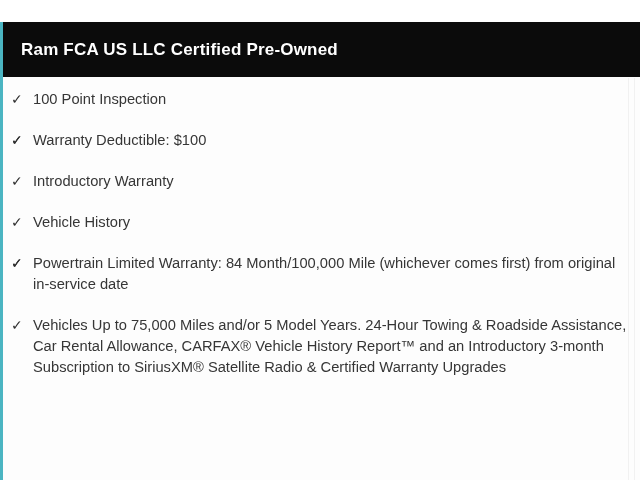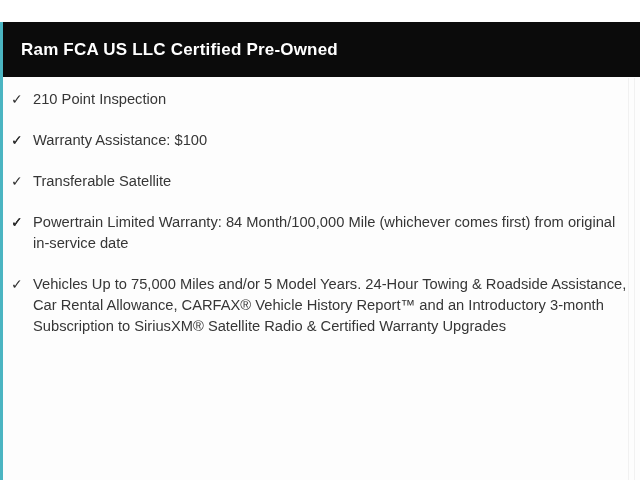--- a/index.html
+++ b/index.html
@@ -105,35 +105,36 @@
 <div class="panel">
 
   <div class="header">
     <span class="header-title">Ram FCA US LLC Certified Pre-Owned</span>
   </div>
 
   <div class="benefits-wrap">
     <ul class="benefits">
       <li>
         <span class="check">✓</span>
-        <span>210 Point Inspection</span>
+        <span>100 Point Inspection</span>
       </li>
       <li>
         <span class="check">✓</span>
       </li>
       <li>
         <span class="check">✓</span>
-        <span>Warranty Assistance: $100</span>
+        <span>Warranty Deductible: $100</span>
       </li>
       <li>
         <span class="check">✓</span>
-        <span>Transferable Satellite</span>
+        <span>Introductory Warranty</span>
       </li>
       <li>
         <span class="check">✓</span>
+        <span>Vehicle History</span>
       </li>
       <li>
         <span class="check">✓</span>
       </li>
       <li>
         <span class="check">✓</span>
         <span>Powertrain Limited Warranty: 84 Month/100,000 Mile (whichever comes first) from original in-service date</span>
       </li>
       <li>
         <span class="check">✓</span>

